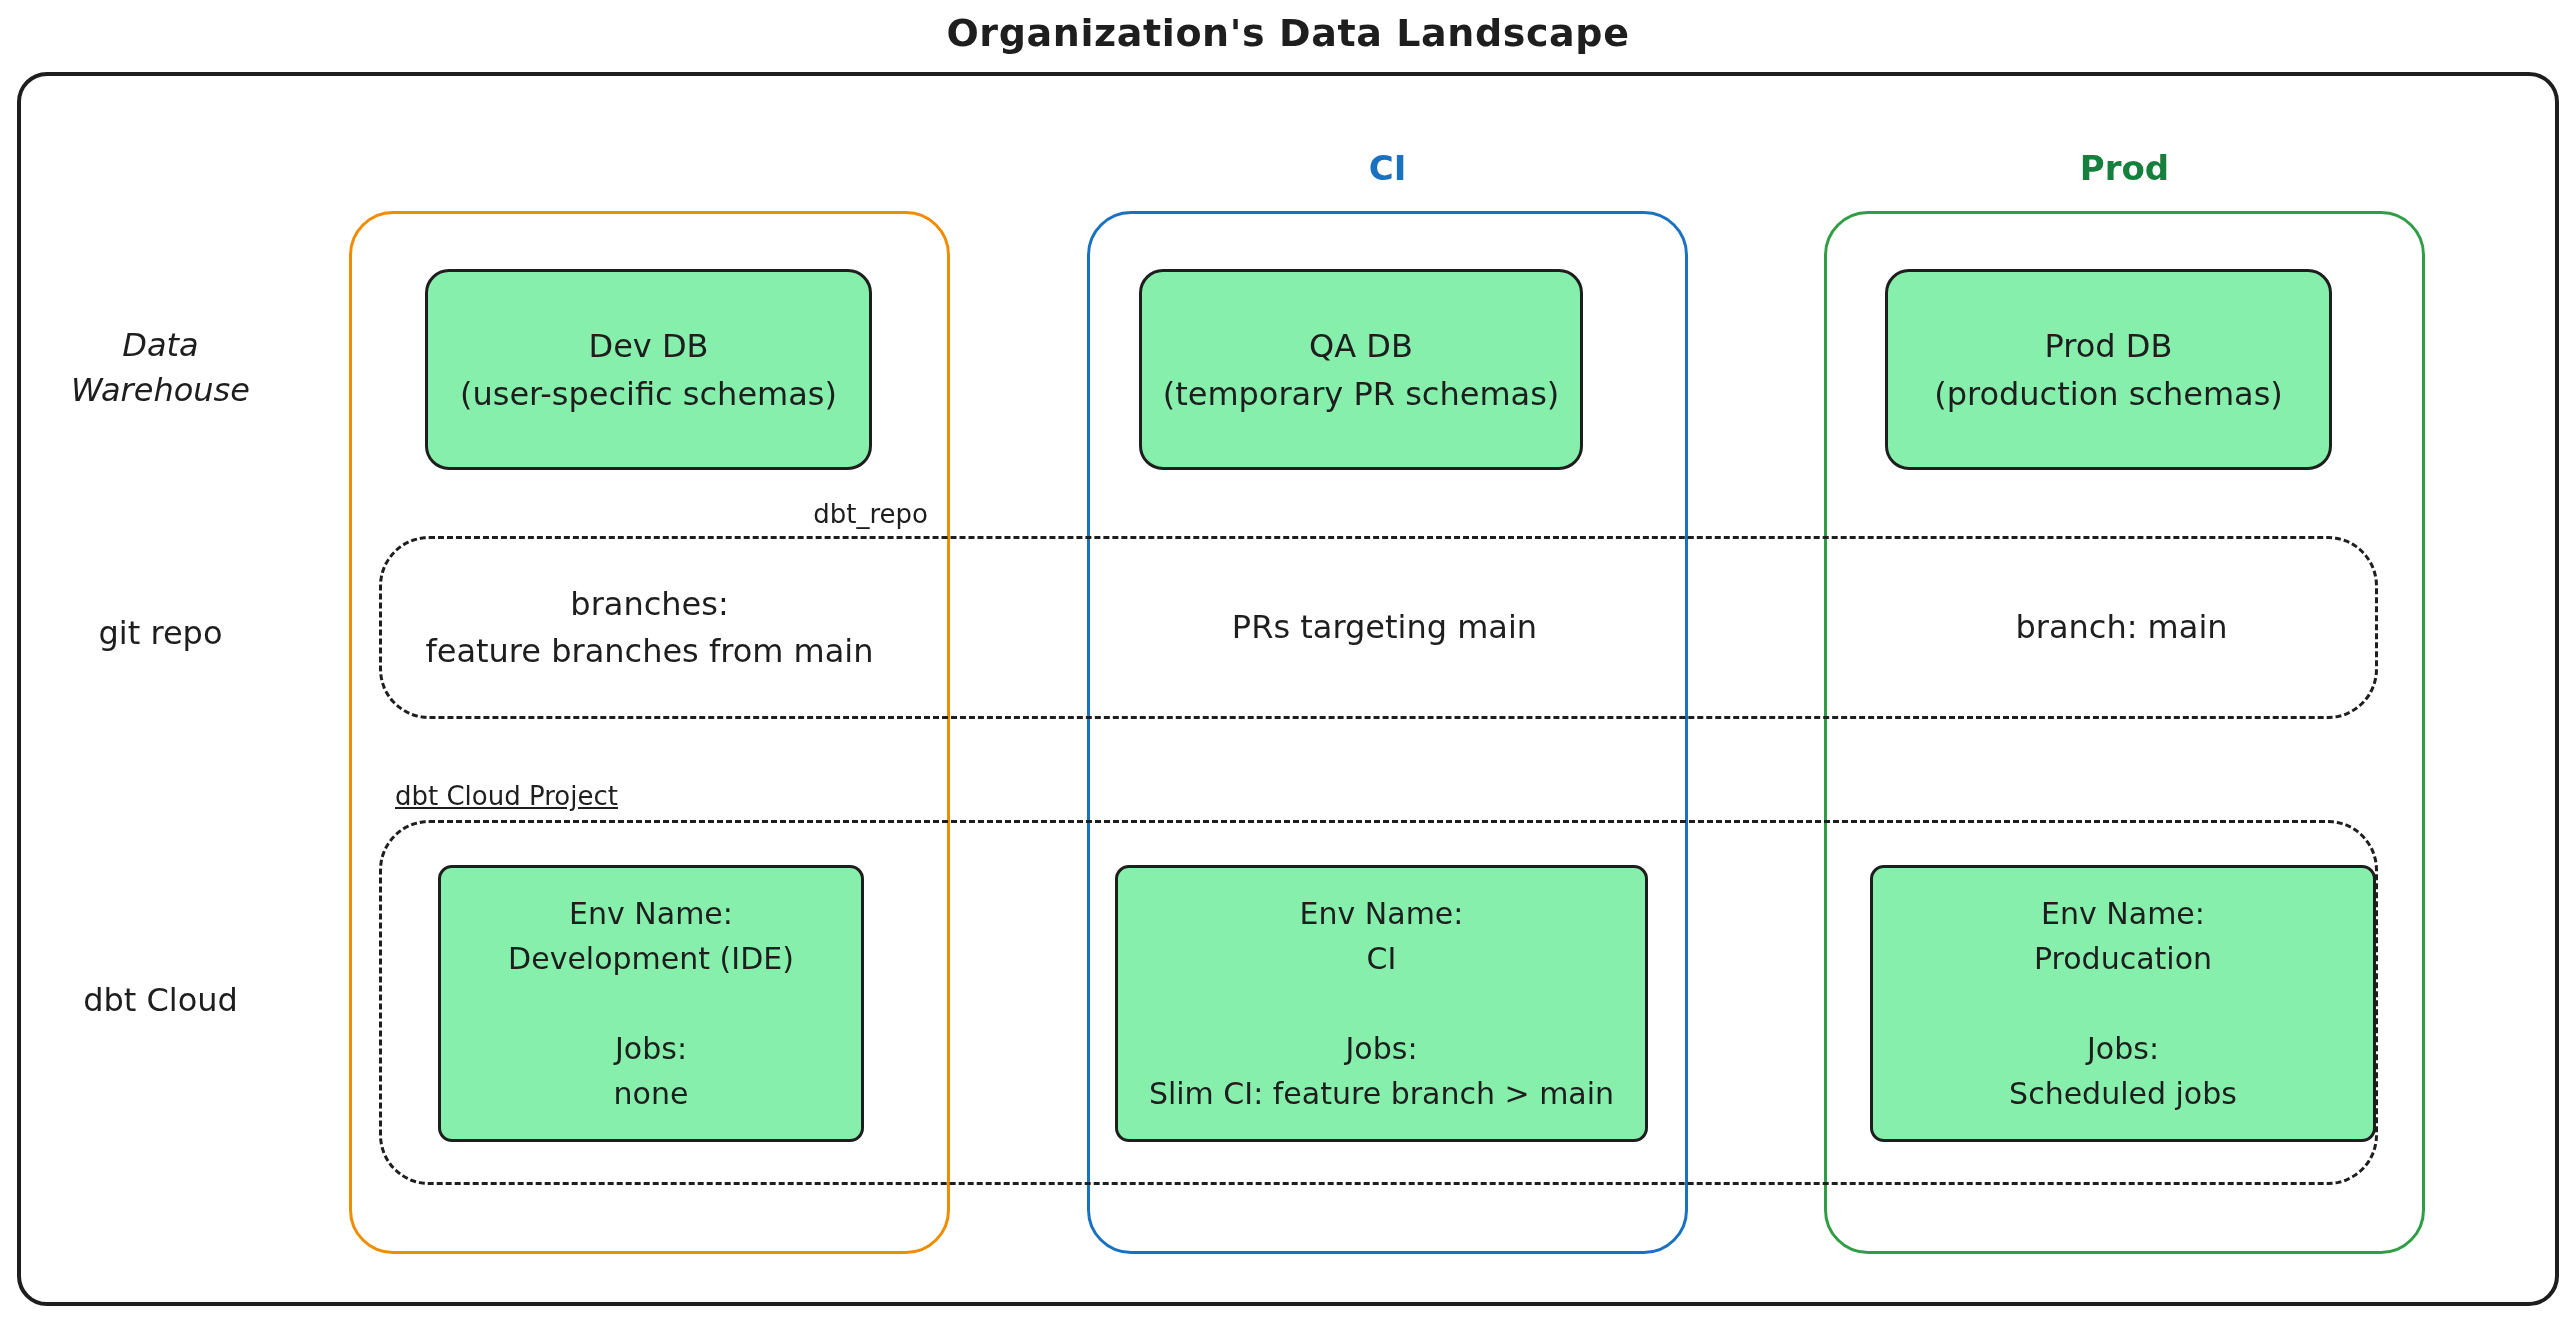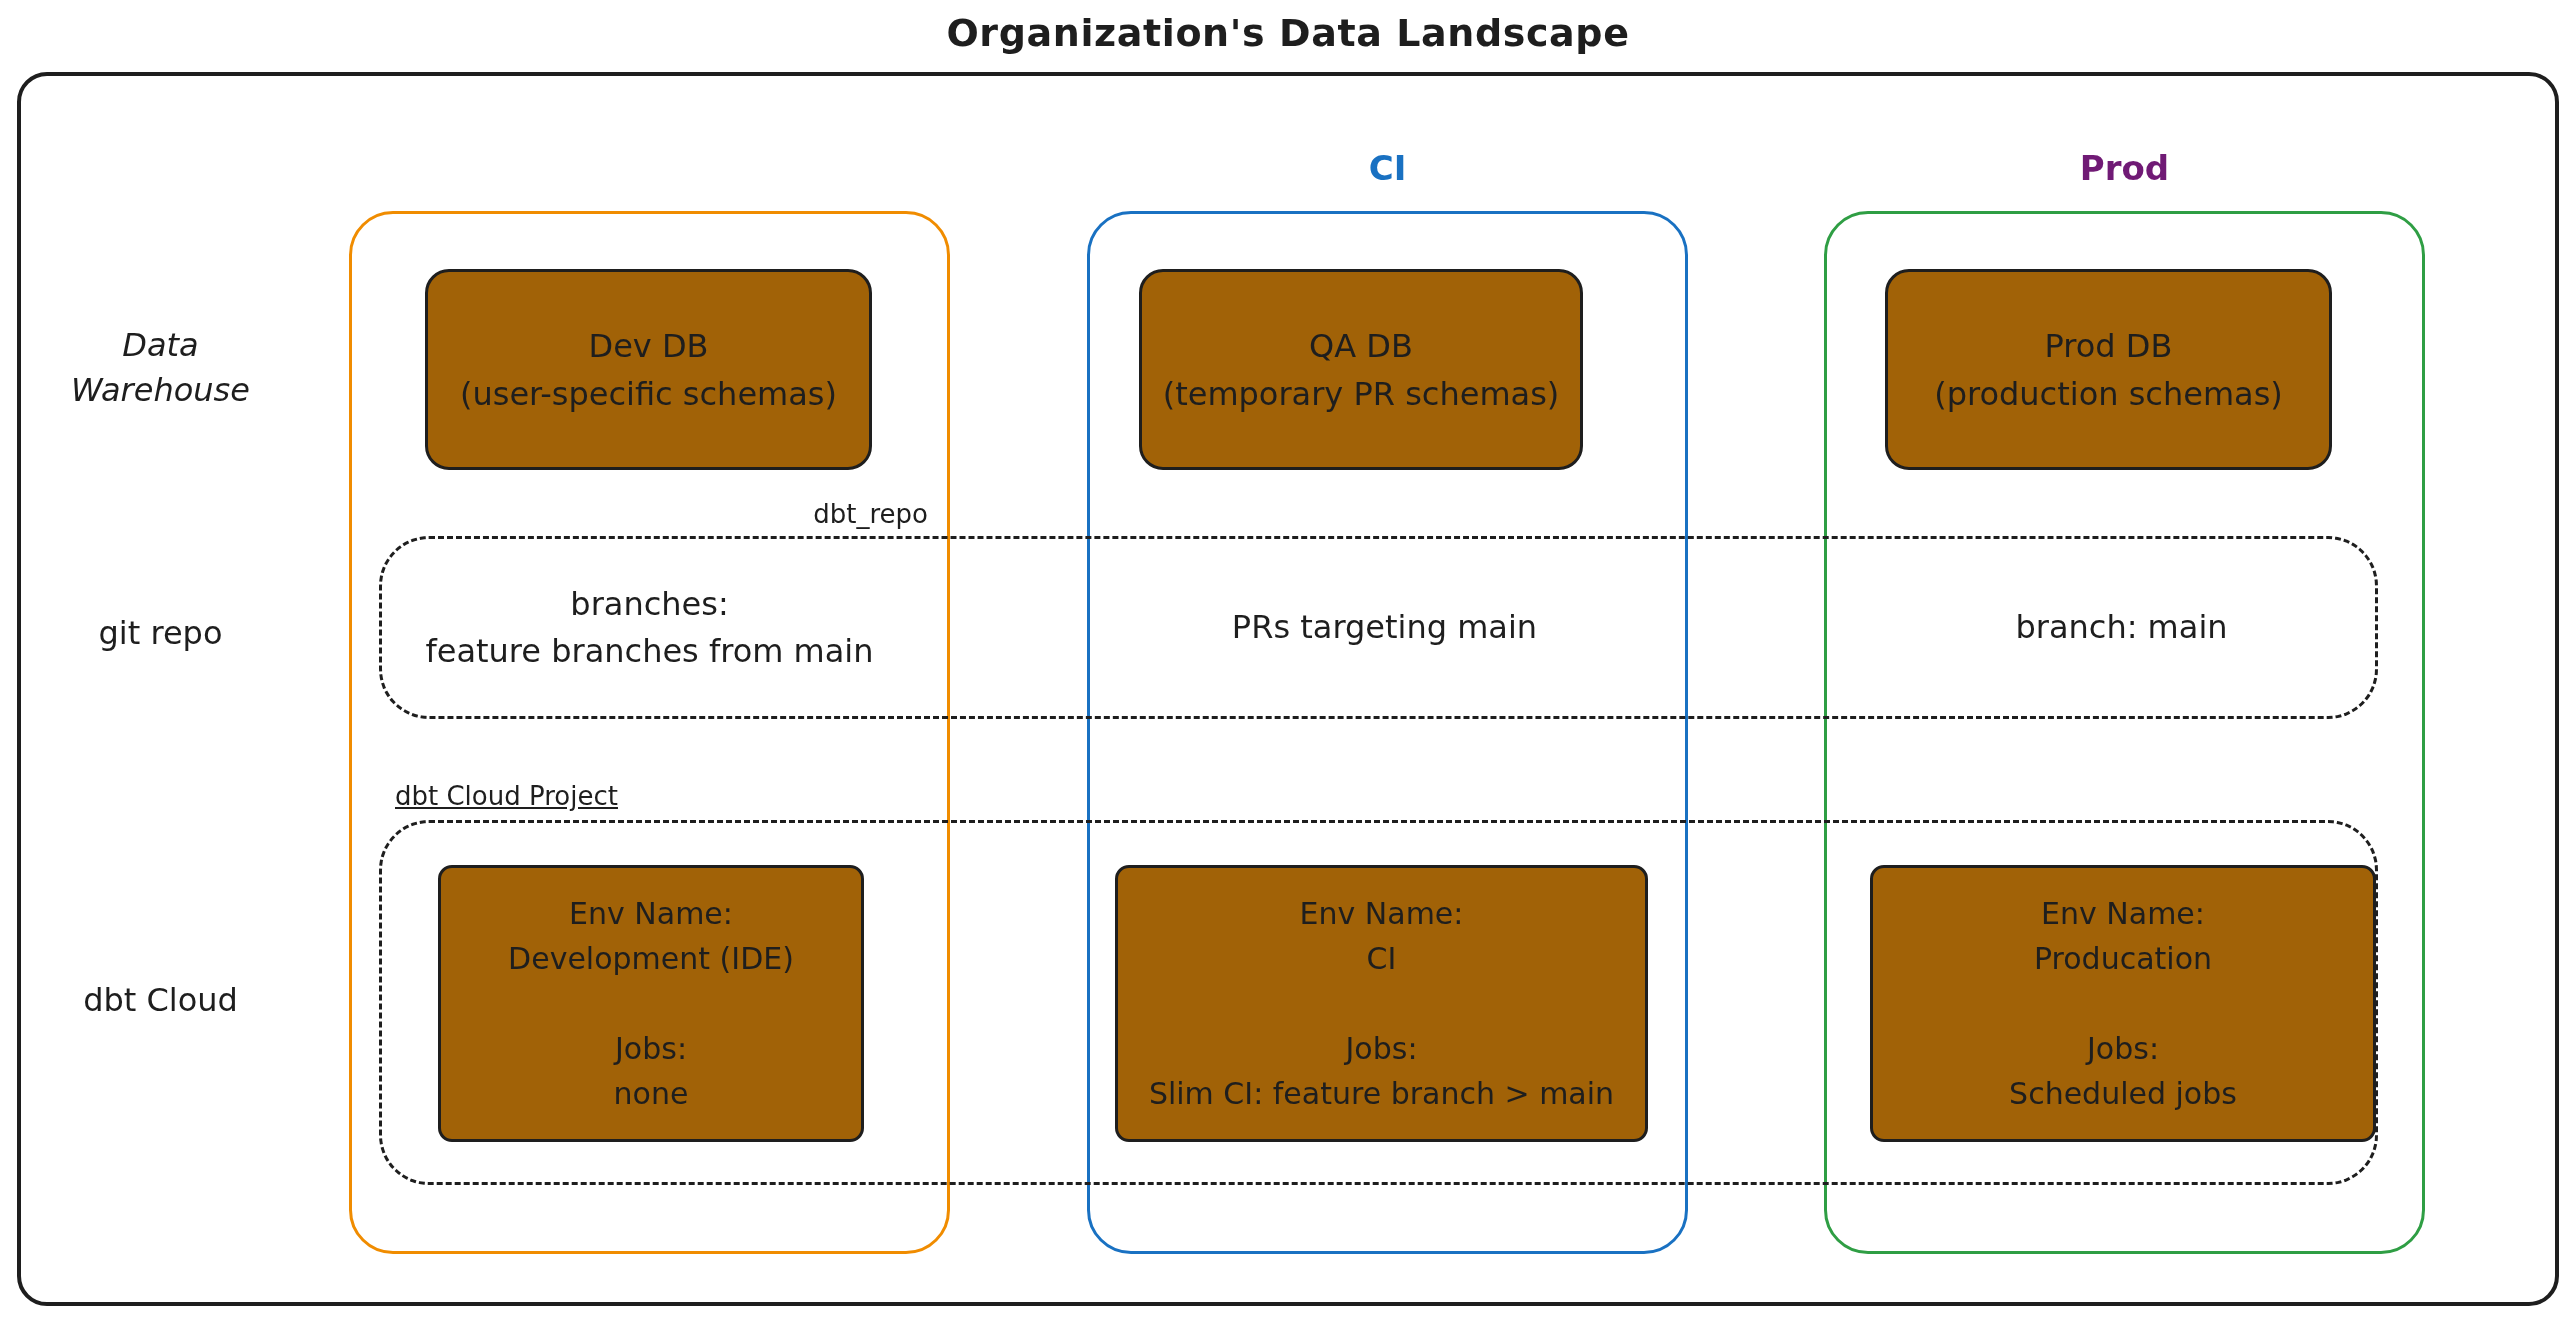--- a/index.html
+++ b/index.html
@@ -22,41 +22,41 @@
     left:16.6px;top:72px;width:2542px;height:1234px;
     border:4.1px solid #1e1e1e;border-radius:30px;
     box-sizing:border-box;background:transparent;
   }
   .col-header{
     top:142px;height:53px;line-height:53px;
     font-size:34px;font-weight:700;text-align:center;
   }
   .hdr-dev{left:349px;width:601px;color:#f08c00;}
   .hdr-ci{left:1087px;width:601px;color:#1971c2;}
-  .hdr-prod{left:1824px;width:601px;color:#701a75;}
+  .hdr-prod{left:1824px;width:601px;color:#15803d;}
   .col-box{
     top:211px;height:1043px;width:601px;
     border:3.6px solid;border-radius:44px;
     box-sizing:border-box;background:transparent;
     z-index:1;
   }
   .col-dev{left:349px;border-color:#f08c00;}
   .col-ci{left:1087px;border-color:#1971c2;}
   .col-prod{left:1824px;border-color:#2f9e44;}
   .row-label{
     left:36px;width:249px;
     font-size:32px;line-height:1.4;font-weight:500;
     z-index:4;
   }
   .lbl-warehouse{top:323px;font-style:italic;}
   .lbl-git{top:611px;}
   .lbl-dbt{top:978px;}
   .solid-box{
     border:3.6px solid #1e1e1e;border-radius:24px;
-    box-sizing:border-box;background:#a16207;
+    box-sizing:border-box;background:#86efac;
     display:flex;align-items:center;justify-content:center;
     z-index:3;
   }
   .db-box{top:269px;height:201px;font-size:32px;line-height:1.5;}
   .db-dev{left:425px;width:447px;}
   .db-ci{left:1139px;width:444px;}
   .db-prod{left:1885px;width:447px;}
   .dash-box{
     left:379px;width:1999px;
     border:3px dashed #1e1e1e;border-radius:50px;

